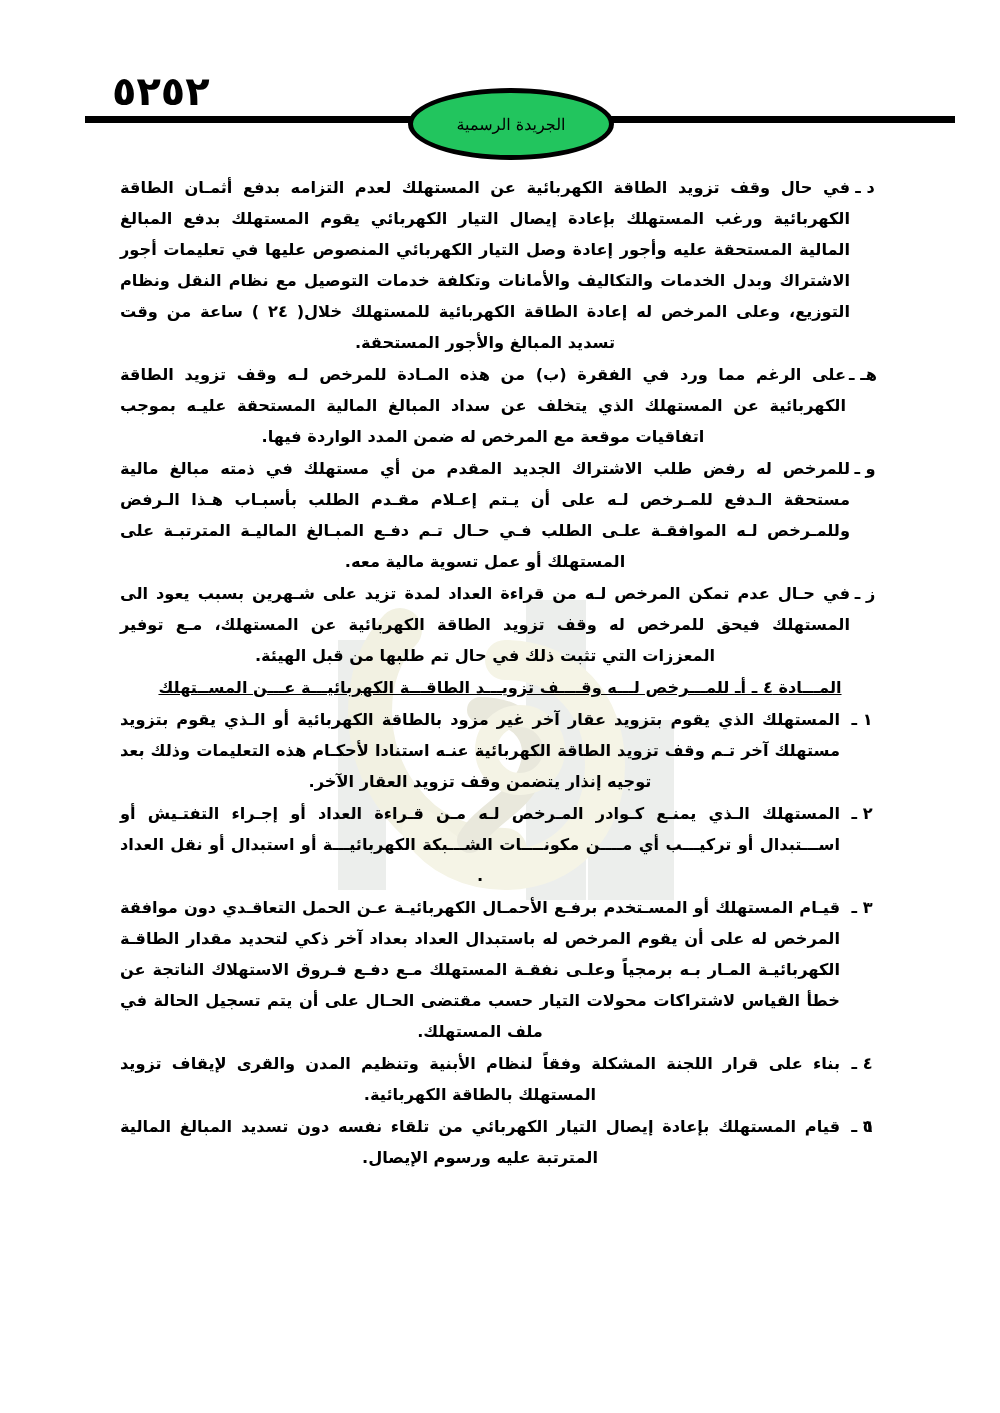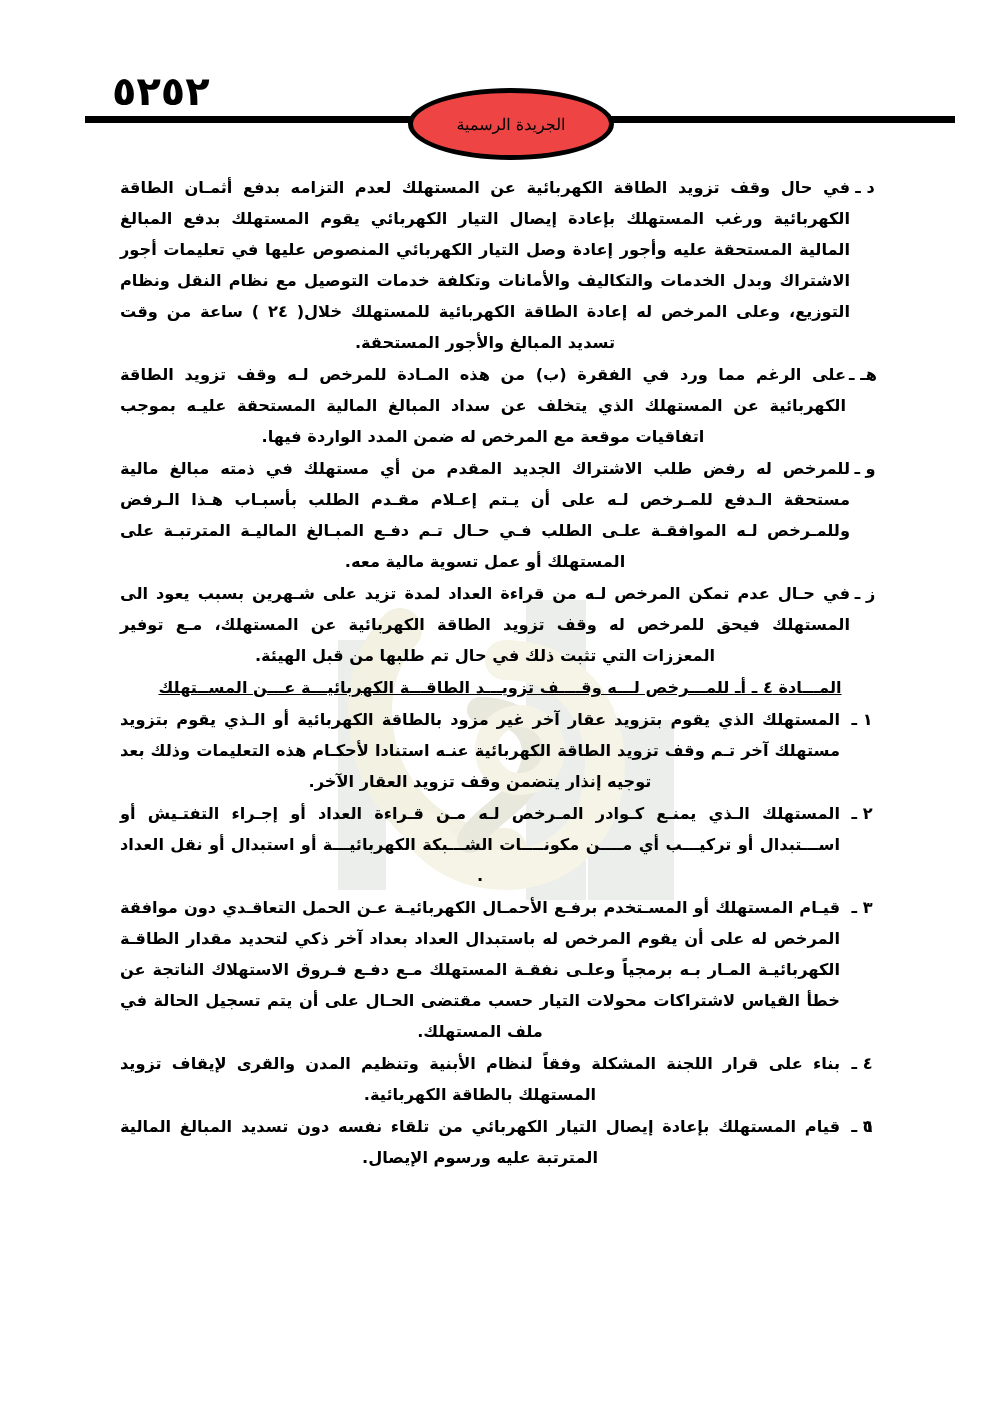--- a/index.html
+++ b/index.html
@@ -68,21 +68,21 @@
     background: #000;
   }
   .masthead {
     position: absolute;
     left: 408px;
     top: 88px;
     width: 196px;
     height: 62px;
     border: 5px solid #000;
     border-radius: 50%;
-    background: #ef4444;
+    background: #22c55e;
     display: flex;
     align-items: center;
     justify-content: center;
   }
   .masthead-label {
     font-family: "DejaVu Serif", "Liberation Serif", serif;
     font-size: 16px;
     color: #000;
     white-space: nowrap;
   }

